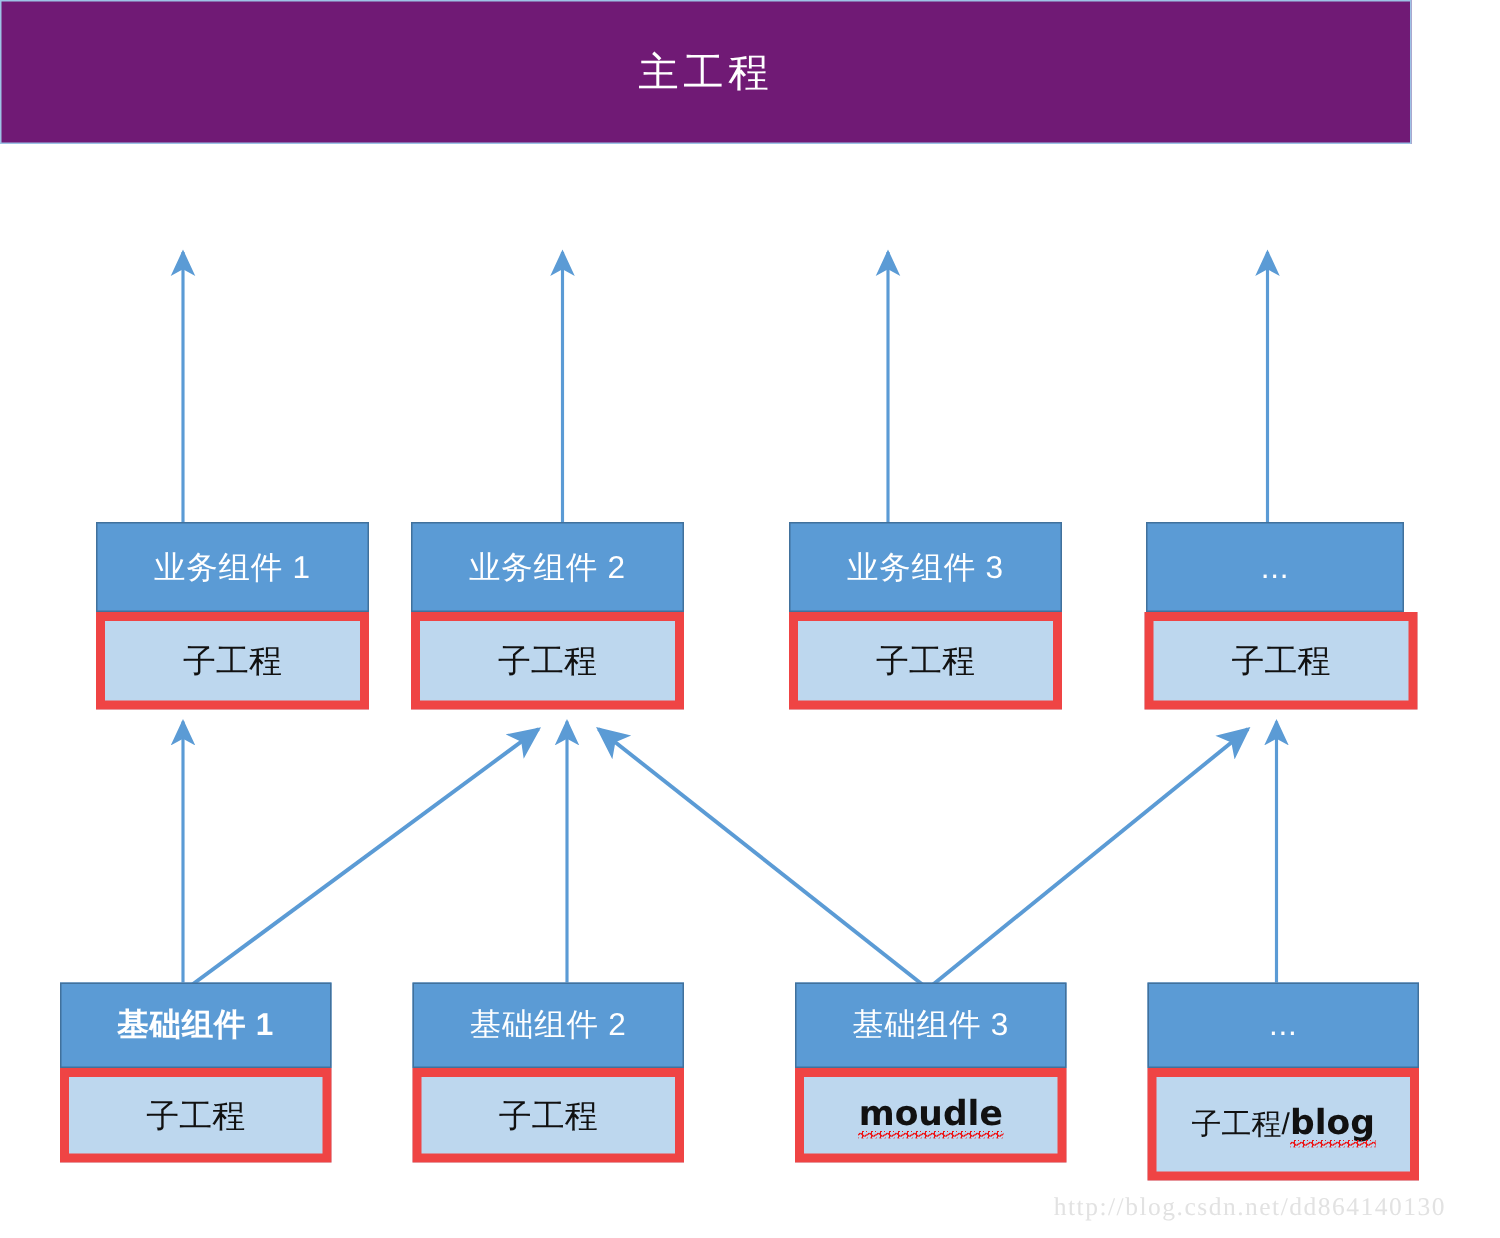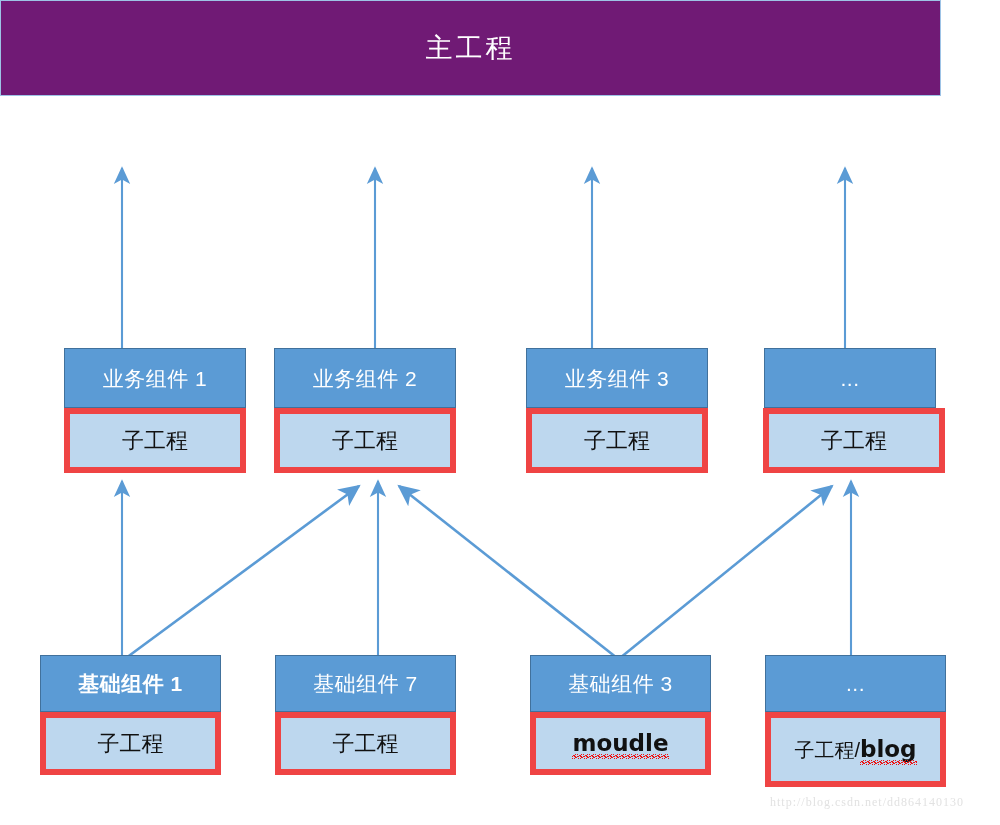--- a/index.html
+++ b/index.html
@@ -102,21 +102,21 @@
     font-family: "DejaVu Sans", "Liberation Sans", sans-serif;
     font-weight: bold;
     font-size: 23px;
   }
 
   #watermark {
     position: absolute;
     right: 36px;
     top: 795px;
     font-family: "Liberation Serif", "DejaVu Serif", serif;
-    font-size: 12px;
+    font-size: 17px;
     letter-spacing: 1px;
     color: #e2e2e2;
     white-space: nowrap;
   }
 </style>
 </head>
 <body>
 
 <div id="canvas">
 
@@ -189,21 +189,21 @@
     <div class="hdr" style="left:0; top:0; width:181px; height:57px;font-weight:bold;">
       <span>基础组件 1</span>
     </div>
     <div class="bdy" style="left:0; top:57px; width:181px; height:63px;">
       <span>子工程</span>
     </div>
   </div>
 
   <div class="node" style="left:275px; top:655px; width:181px; height:120px;">
     <div class="hdr" style="left:0; top:0; width:181px; height:57px;">
-      <span>基础组件 7</span>
+      <span>基础组件 2</span>
     </div>
     <div class="bdy" style="left:0; top:57px; width:181px; height:63px;">
       <span>子工程</span>
     </div>
   </div>
 
   <div class="node" style="left:530px; top:655px; width:181px; height:120px;">
     <div class="hdr" style="left:0; top:0; width:181px; height:57px;">
       <span>基础组件 3</span>
     </div>

